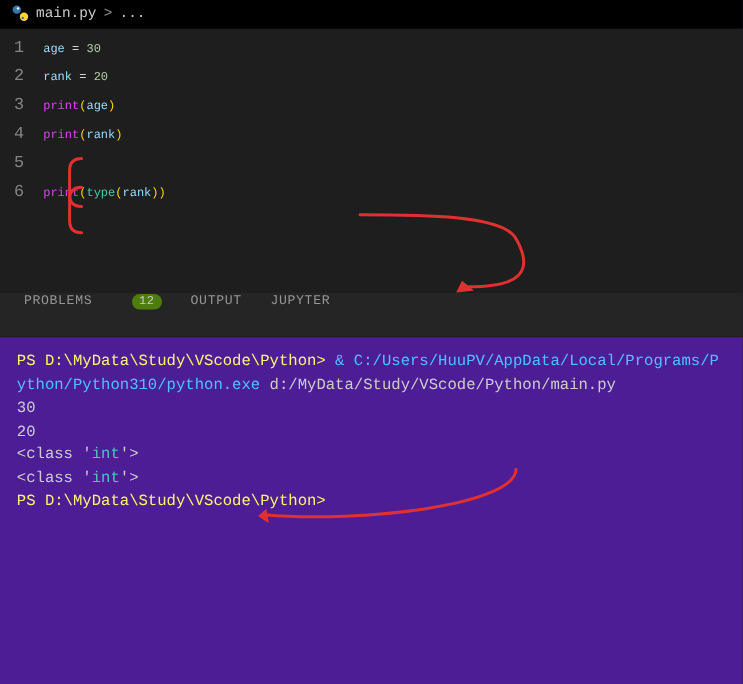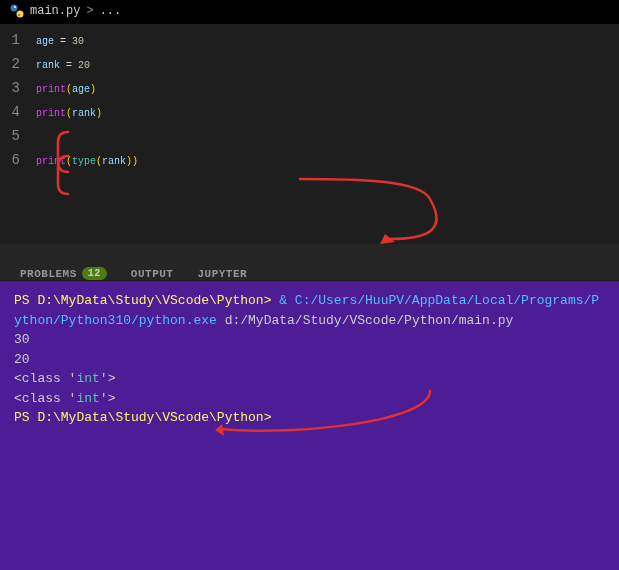--- a/index.html
+++ b/index.html
@@ -78,29 +78,30 @@
       display: flex;
       align-items: center;
       height: 36px;
       padding: 0 8px;
       gap: 0;
       border-bottom: 1px solid #1e1e1e;
     }
     .tab {
       color: #969696;
       font-size: 11px;
-      font-weight: 700;
+      font-weight: 400;
       padding: 0 12px;
       height: 100%;
       display: flex;
-      align-items: flex-end;
+      align-items: flex-start;
       cursor: pointer;
       letter-spacing: 0.5px;
       text-transform: uppercase;
       position: relative;
+      gap: 28px;
     }
     .tab.active {
       color: #ffffff;
     }
     .tab.active::after {
       content: '';
       position: absolute;
       bottom: 0;
       left: 0;
       right: 0;

